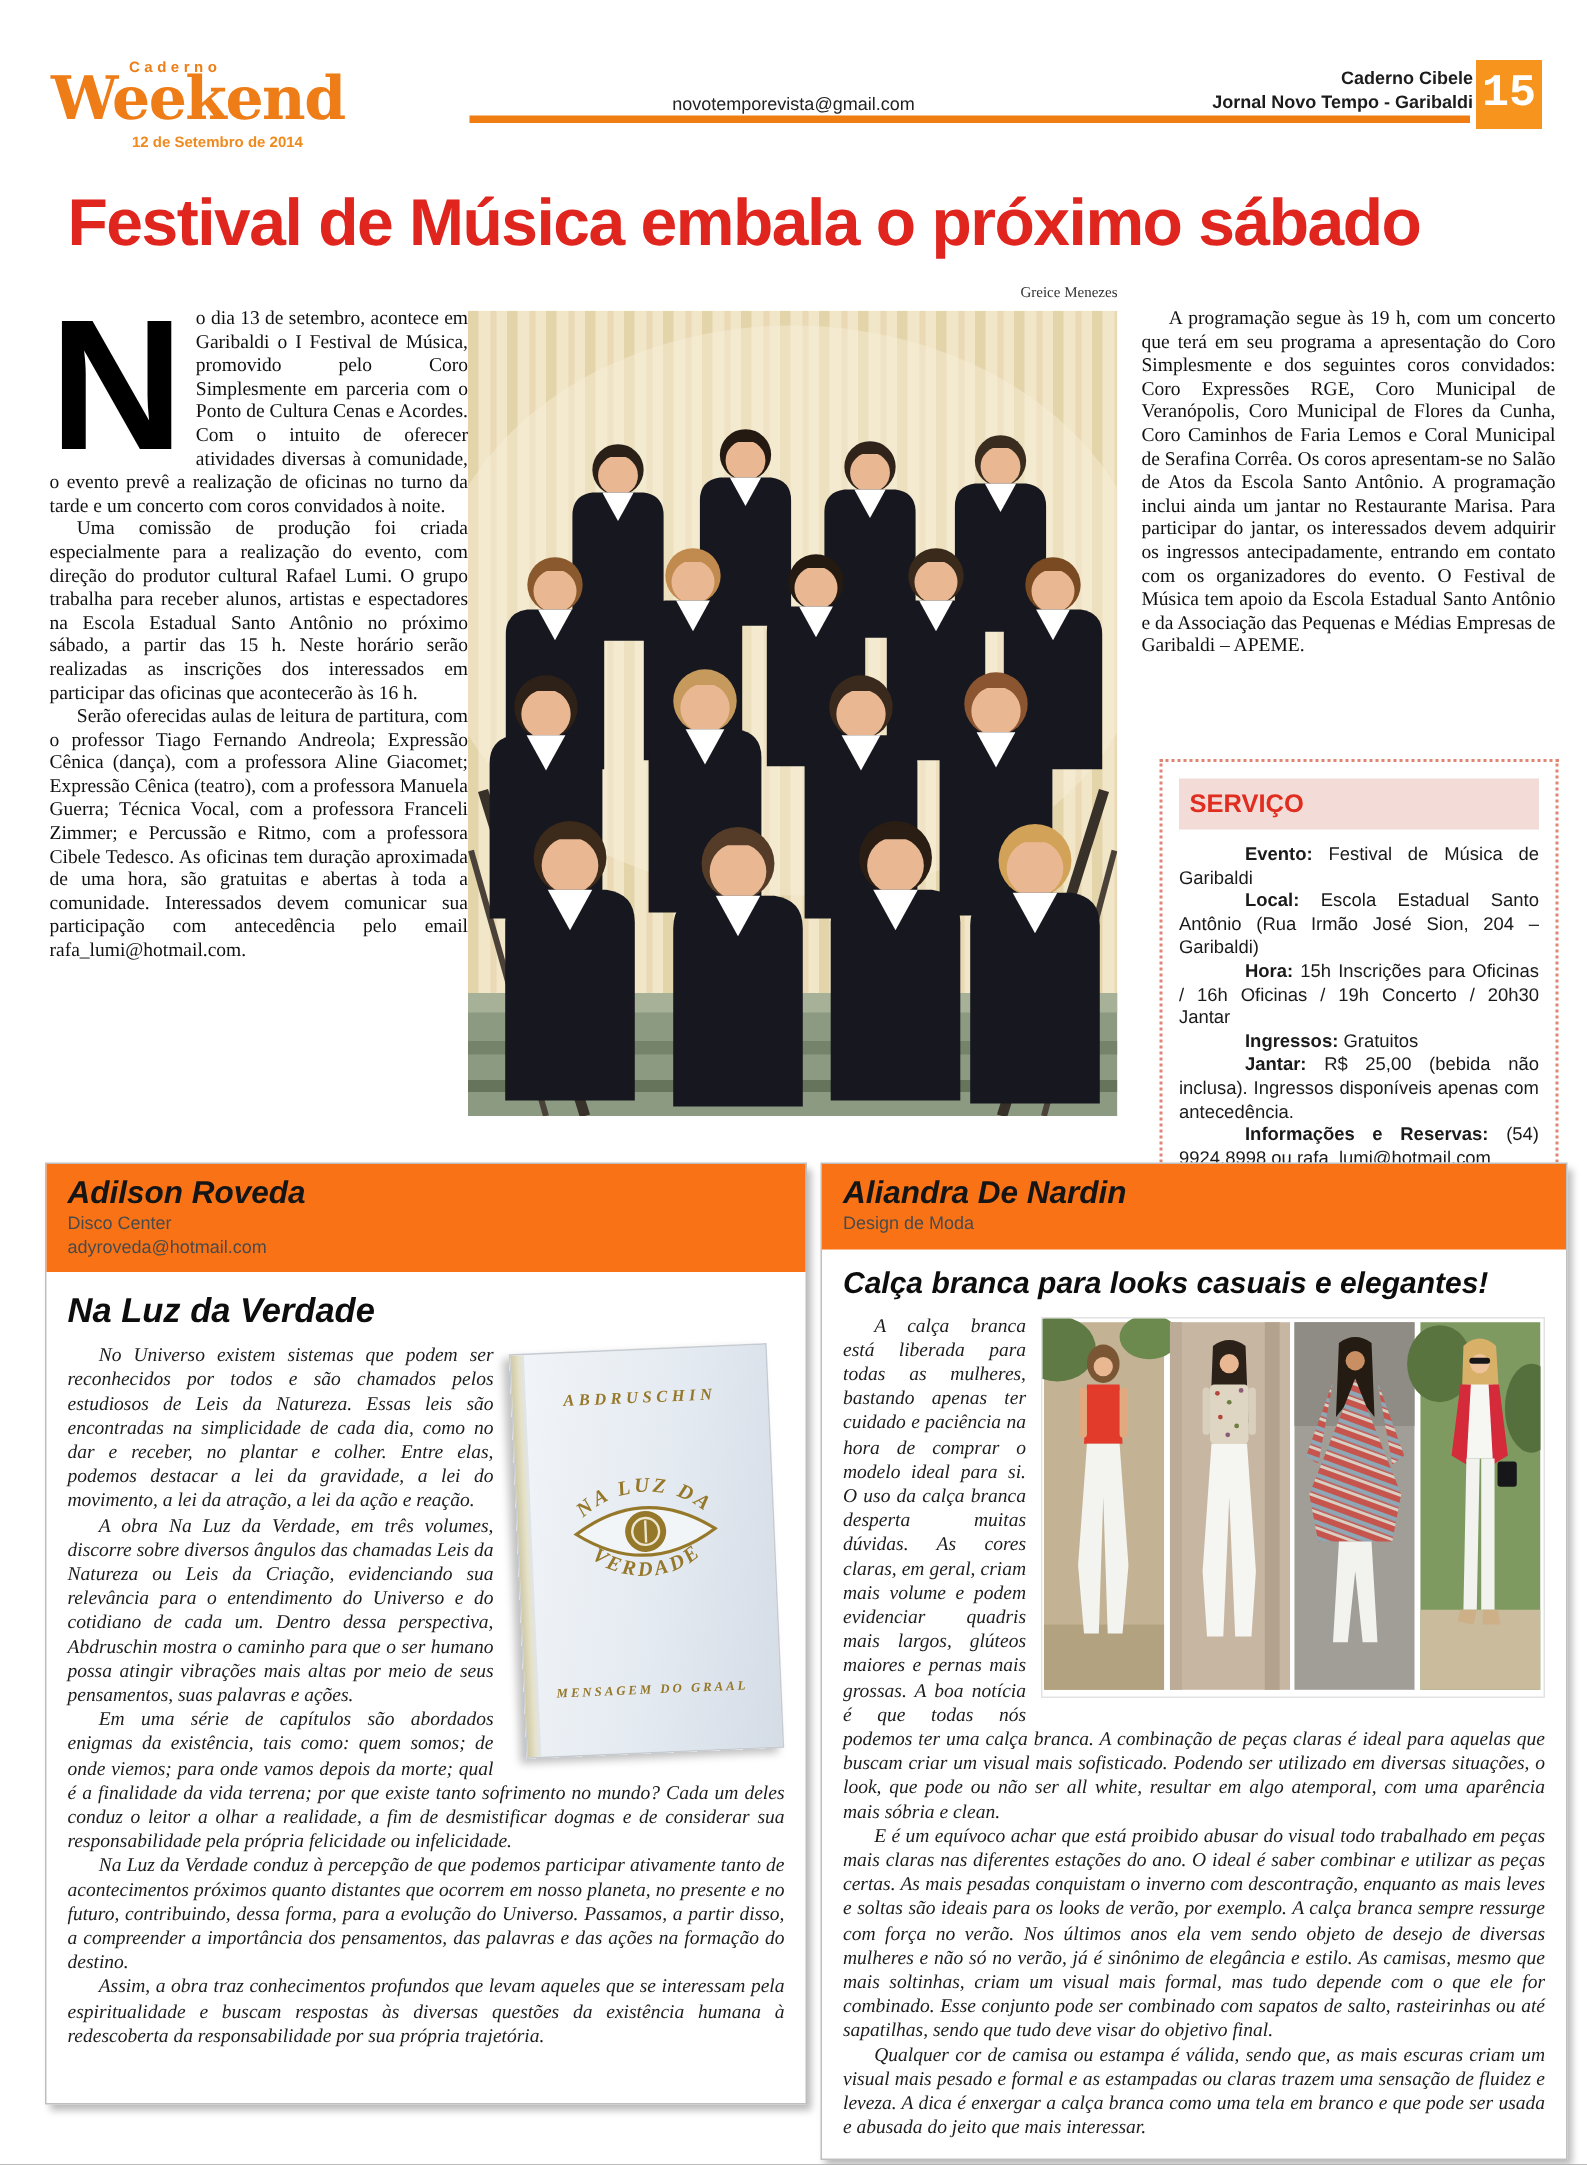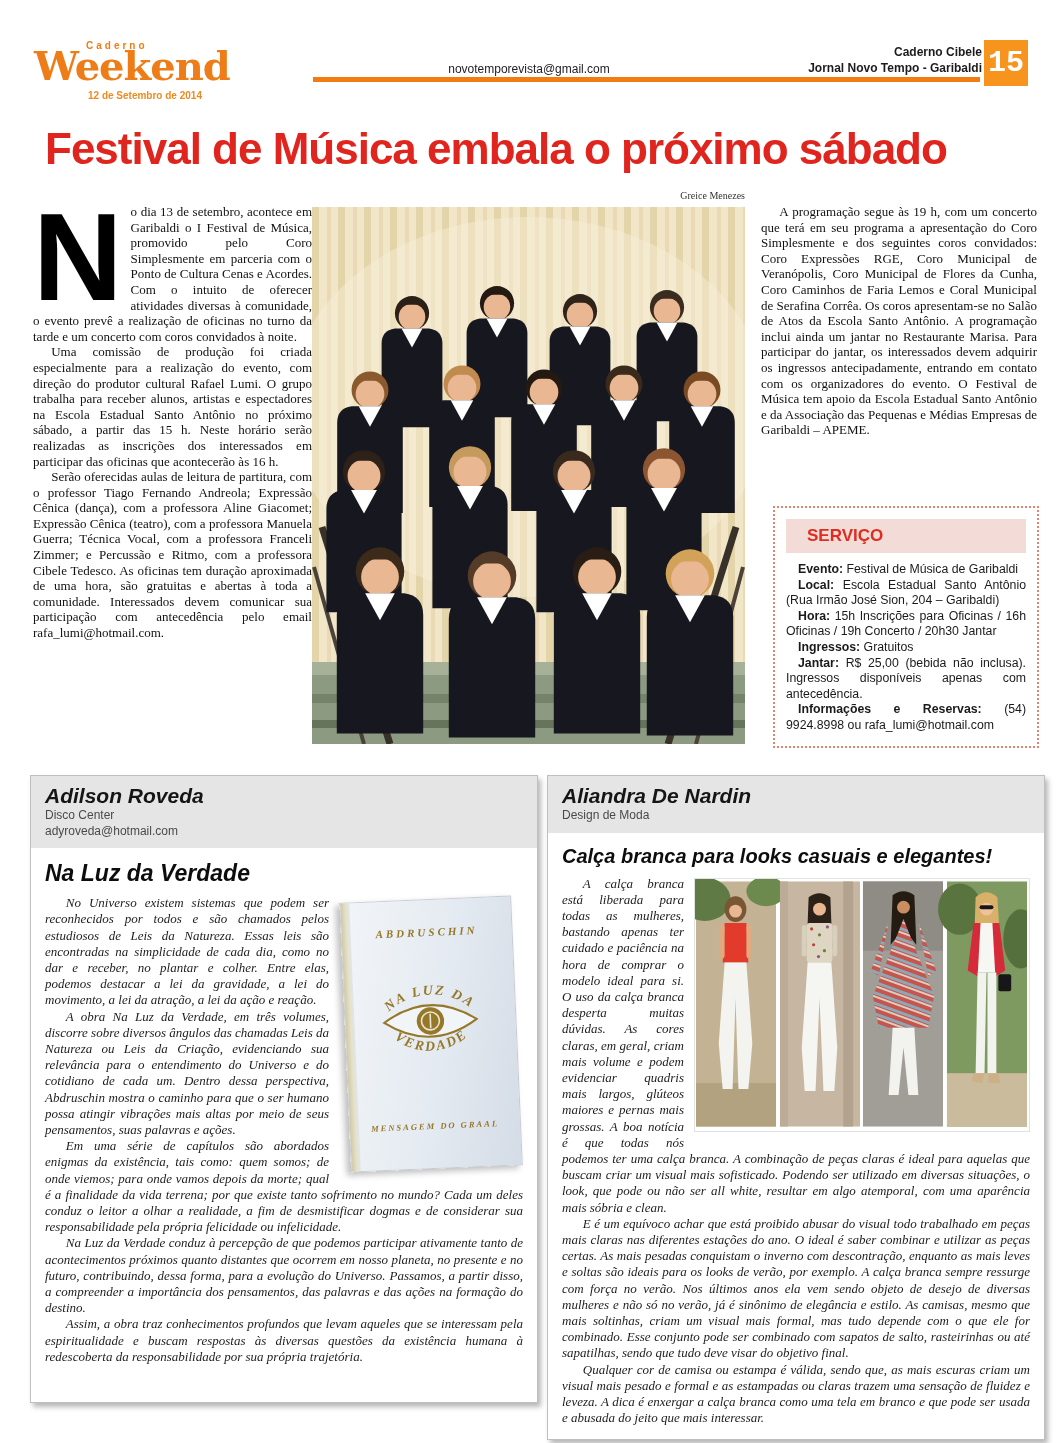--- a/index.html
+++ b/index.html
@@ -39,30 +39,30 @@
 
   .photo-credit{position:absolute;left:312px;top:190px;width:433px;text-align:right;
         font-size:10px;color:#333;}
   .choir-photo{position:absolute;left:312px;top:207px;width:433px;height:537px;overflow:hidden;}
 
   
   .servico{position:absolute;left:773px;top:506px;width:266px;border:2px dotted #e08573;
         background:#fff;padding:11px 11px 12px;box-sizing:border-box;
         font-family:"Liberation Sans",sans-serif;}
   .servico-title{background:#f3dbd7;color:#e02d1f;font-weight:bold;font-size:17px;
-        padding:7px 21px;margin-bottom:9px;}
+        padding:7px 7px;margin-bottom:9px;}
   .sv-item{margin:0;font-size:12.3px;line-height:15.6px;text-indent:12px;text-align:justify;color:#1a1a1a;}
-  .sv-item b{font-weight:bold;}
+  .sv-item b{font-weight:bold;margin-left:32px;}
 
   
   .col-box{position:absolute;top:775px;background:#fff;border:1px solid #bfbfbf;
         box-shadow:3px 4px 5px rgba(0,0,0,.28);box-sizing:border-box;min-height:628px;}
   .col-box.leftbox{left:30px;width:508px;}
   .col-box.rightbox{left:547px;width:498px;}
-  .band{background:#e5e5e5;padding:8px 14px 9px;}
+  .band{background:#f97316;padding:8px 14px 9px;}
   .author{font-family:"Liberation Sans",sans-serif;font-weight:bold;font-style:italic;
         font-size:21px;color:#151515;}
   .role,.mail{font-family:"Liberation Sans",sans-serif;font-size:12px;color:#4a4a4a;line-height:1.3;}
   .box-body{padding:6px 14px 12px;}
   .col-title{font-family:"Liberation Sans",sans-serif;font-weight:bold;font-style:italic;
         font-size:23px;margin:6px 0 8px;color:#0d0d0d;}
   .rightbox .col-title{font-size:20px;}
   .box-text{font-size:13px;line-height:16.2px;font-style:italic;text-align:justify;color:#1c1c1c;}
   .box-text p{margin:0;text-indent:1.6em;}
 

